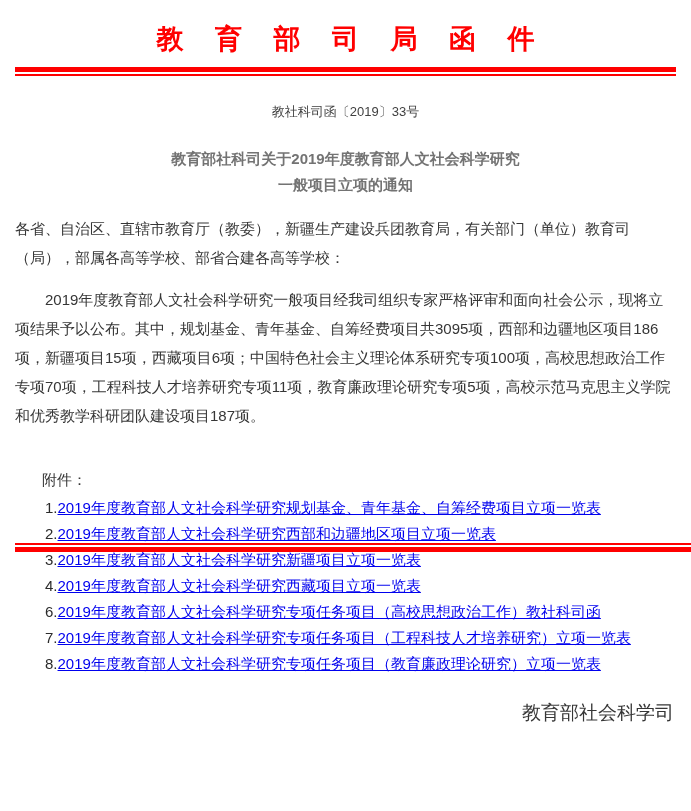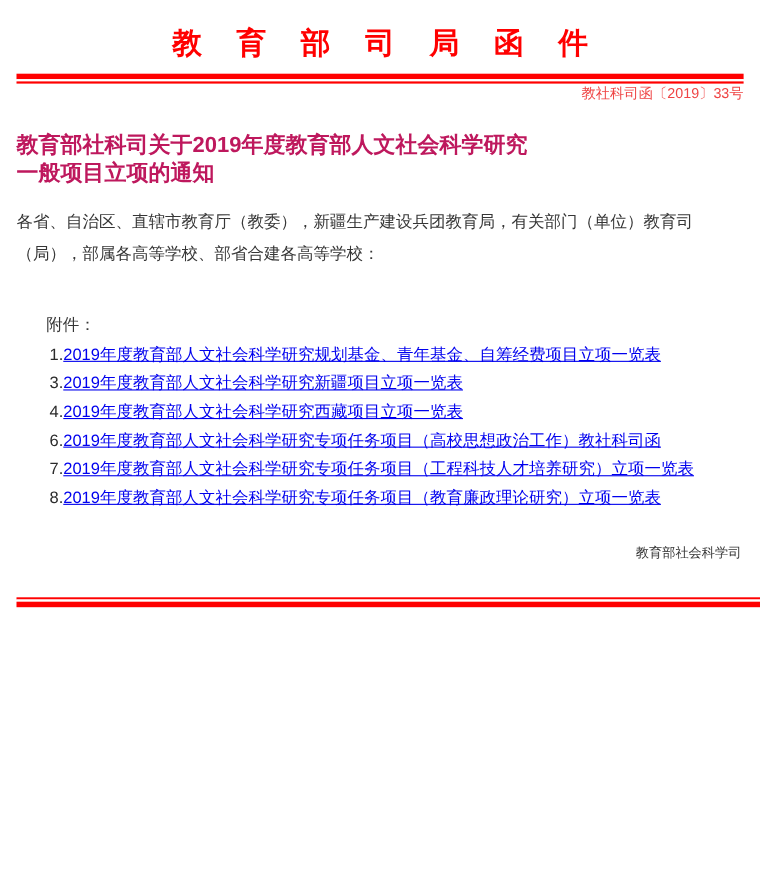--- a/index.html
+++ b/index.html
@@ -31,28 +31,30 @@
     padding-left:12px; 
     line-height:38px;
   }
   .rule{width:100%;}
   .rule .thick{height:5px;background:var(--accent-red);}
   .rule .thin{height:2px;background:var(--accent-red);}
   .rule .gap{height:2px;background:#ffffff;}
   .rule-top{margin-top:9px;}
   .rule-bottom{position:absolute;left:15px;right:15px;bottom:17px;}
   .doc-number{
-    text-align:right;
+    text-align:center;
     font-size:13px;
-    color:#ef4444;
+    margin-top:27px;
+    color:#404040;
   }
   .doc-title{
-    color:#be185d;
+    text-align:center;
+    color:#737373;
     font-weight:bold;
-    font-size:20px;
+    font-size:15px;
     line-height:26px;
     margin-top:25px;
   }
   .salutation{
     font-size:15px;
     line-height:29px;
     margin-top:16px;
   }
   .body-par{
     font-size:15px;
@@ -76,21 +78,21 @@
   a.att-link{
     color:var(--link-blue);
     text-decoration:underline;
     cursor:pointer;
     text-align:center;
   }
   a.att-link.visited{color:var(--link-visited);}
   .sign-block{
     margin-top:22px;
     text-align:right;
-    font-size:12px;
+    font-size:19px;
     line-height:28px;
     padding-right:2px;
   }
 </style>
 </head>
 <body>
 
 <div class="page">
 
   <div class="masthead">教 育 部 司 局 函 件</div>
@@ -103,25 +105,27 @@
 
   <div class="doc-number">教社科司函〔2019〕33号</div>
 
   <div class="doc-title">
     <div>教育部社科司关于2019年度教育部人文社会科学研究</div>
     <div>一般项目立项的通知</div>
   </div>
 
   <p class="salutation">各省、自治区、直辖市教育厅（教委），新疆生产建设兵团教育局，有关部门（单位）教育司（局），部属各高等学校、部省合建各高等学校：</p>
 
+  <p class="body-par">2019年度教育部人文社会科学研究一般项目经我司组织专家严格评审和面向社会公示，现将立项结果予以公布。其中，规划基金、青年基金、自筹经费项目共3095项，西部和边疆地区项目186项，新疆项目15项，西藏项目6项；中国特色社会主义理论体系研究专项100项，高校思想政治工作专项70项，工程科技人才培养研究专项11项，教育廉政理论研究专项5项，高校示范马克思主义学院和优秀教学科研团队建设项目187项。</p>
 
   <p class="att-label">附件：</p>
 
   <div>
     <p class="att-item"><span class="num">1.</span><a class="att-link">2019年度教育部人文社会科学研究规划基金、青年基金、自筹经费项目立项一览表</a></p>
+    <p class="att-item"><span class="num">2.</span><a class="att-link">2019年度教育部人文社会科学研究西部和边疆地区项目立项一览表</a></p>
     <p class="att-item"><span class="num">3.</span><a class="att-link">2019年度教育部人文社会科学研究新疆项目立项一览表</a></p>
     <p class="att-item"><span class="num">4.</span><a class="att-link">2019年度教育部人文社会科学研究西藏项目立项一览表</a></p>
     <p class="att-item"><span class="num">6.</span><a class="att-link">2019年度教育部人文社会科学研究专项任务项目（高校思想政治工作）教社科司函</a></p>
     <p class="att-item"><span class="num">7.</span><a class="att-link">2019年度教育部人文社会科学研究专项任务项目（工程科技人才培养研究）立项一览表</a></p>
     <p class="att-item"><span class="num">8.</span><a class="att-link">2019年度教育部人文社会科学研究专项任务项目（教育廉政理论研究）立项一览表</a></p>
   </div>
 
   <div class="sign-block">
     <div>教育部社会科学司</div>
 

